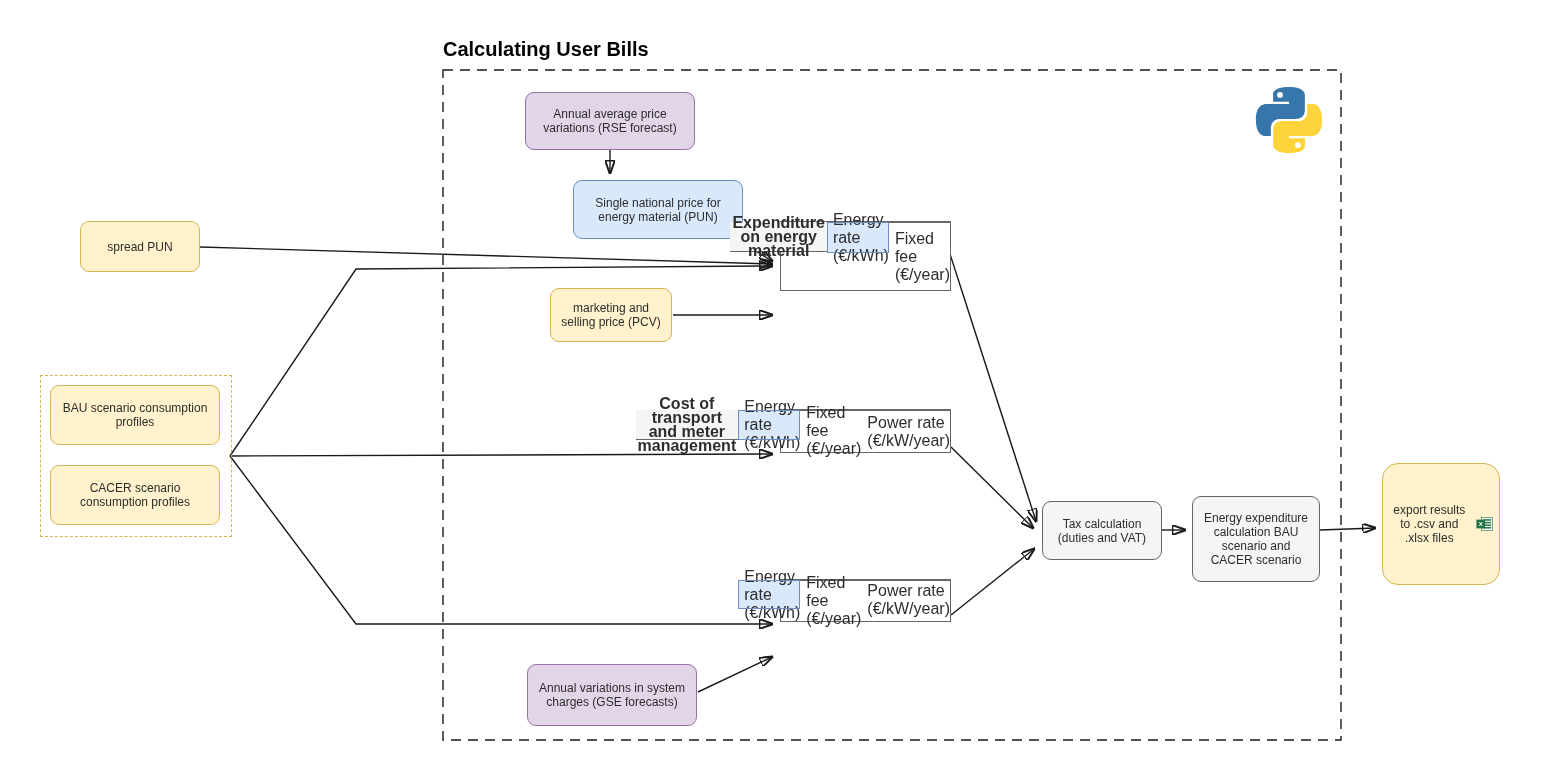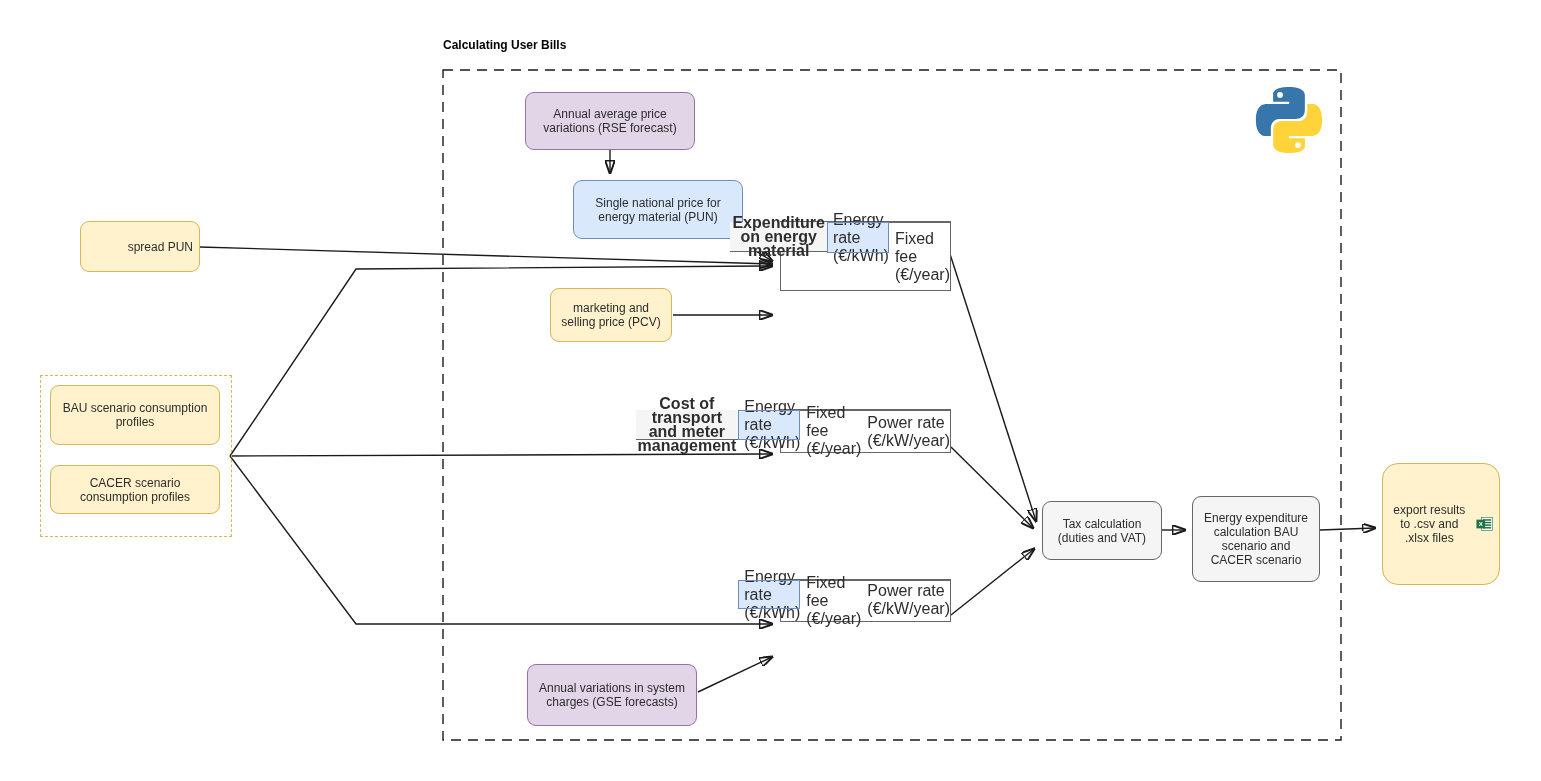--- a/index.html
+++ b/index.html
@@ -11,29 +11,29 @@
     --ink:#2d2d2d; --line:#1a1a1a;
   }
   html,body{margin:0;padding:0;background:#fff;}
   .canvas{
     position:relative;width:1541px;height:781px;background:#fff;overflow:hidden;
     font-family:"Liberation Sans","DejaVu Sans",sans-serif;color:var(--ink);
   }
   .edges{position:absolute;left:0;top:0;width:1541px;height:781px;pointer-events:none;}
   .edges path, .edges rect{fill:none;stroke:var(--line);stroke-width:1.4px;}
   .diagram-title{
-    position:absolute;left:443px;top:38px;font-size:12px;font-weight:bold;color:#000;
+    position:absolute;left:443px;top:38px;font-size:20px;font-weight:bold;color:#000;
     white-space:nowrap;
   }
   .node{
     position:absolute;border-radius:9px;border:1px solid;
     display:flex;align-items:center;justify-content:center;text-align:center;
     font-size:12px;line-height:14px;padding:2px 6px;box-sizing:border-box;
   }
-  .node.yellow{background:var(--yellow-fill);border-color:var(--yellow-border);justify-content:flex-end;}
+  .node.yellow{background:var(--yellow-fill);border-color:var(--yellow-border);}
   .node.purple{background:var(--purple-fill);border-color:var(--purple-border);}
   .node.blue{background:var(--blue-fill);border-color:var(--blue-border);margin-left:48px;}
   .node.gray{background:var(--gray-fill);border-color:var(--gray-border);}
   .group-dashed{
     position:absolute;border:1px dashed var(--yellow-border);background:transparent;
   }
   .dtable{
     position:absolute;border:1px solid var(--table-border);background:#fff;
     box-sizing:border-box;font-size:16px;display:flex;flex-direction:row;justify-content:flex-end;
   }
@@ -109,21 +109,21 @@
   <div class="node yellow" style="left:550px;top:288px;width:122px;height:54px">
     <span>marketing and selling price (PCV)</span>
   </div>
 
   <div class="group-dashed" style="left:40px;top:375px;width:190px;height:160px"></div>
 
   <div class="node yellow" style="left:50px;top:385px;width:170px;height:60px">
     <span>BAU scenario consumption profiles</span>
   </div>
 
-  <div class="node yellow" style="left:50px;top:465px;width:170px;height:49px">
+  <div class="node yellow" style="left:50px;top:465px;width:170px;height:60px">
     <span>CACER scenario consumption profiles</span>
   </div>
 
   <div class="node purple" style="left:527px;top:664px;width:170px;height:62px">
     <span>Annual variations in system charges (GSE forecasts)</span>
   </div>
 
   <div class="dtable" style="left:780px;top:221px;width:171px">
     <div class="thead" style="height:29px">Expenditure on energy material</div>
     <div class="trow hl" style="height:31px">

